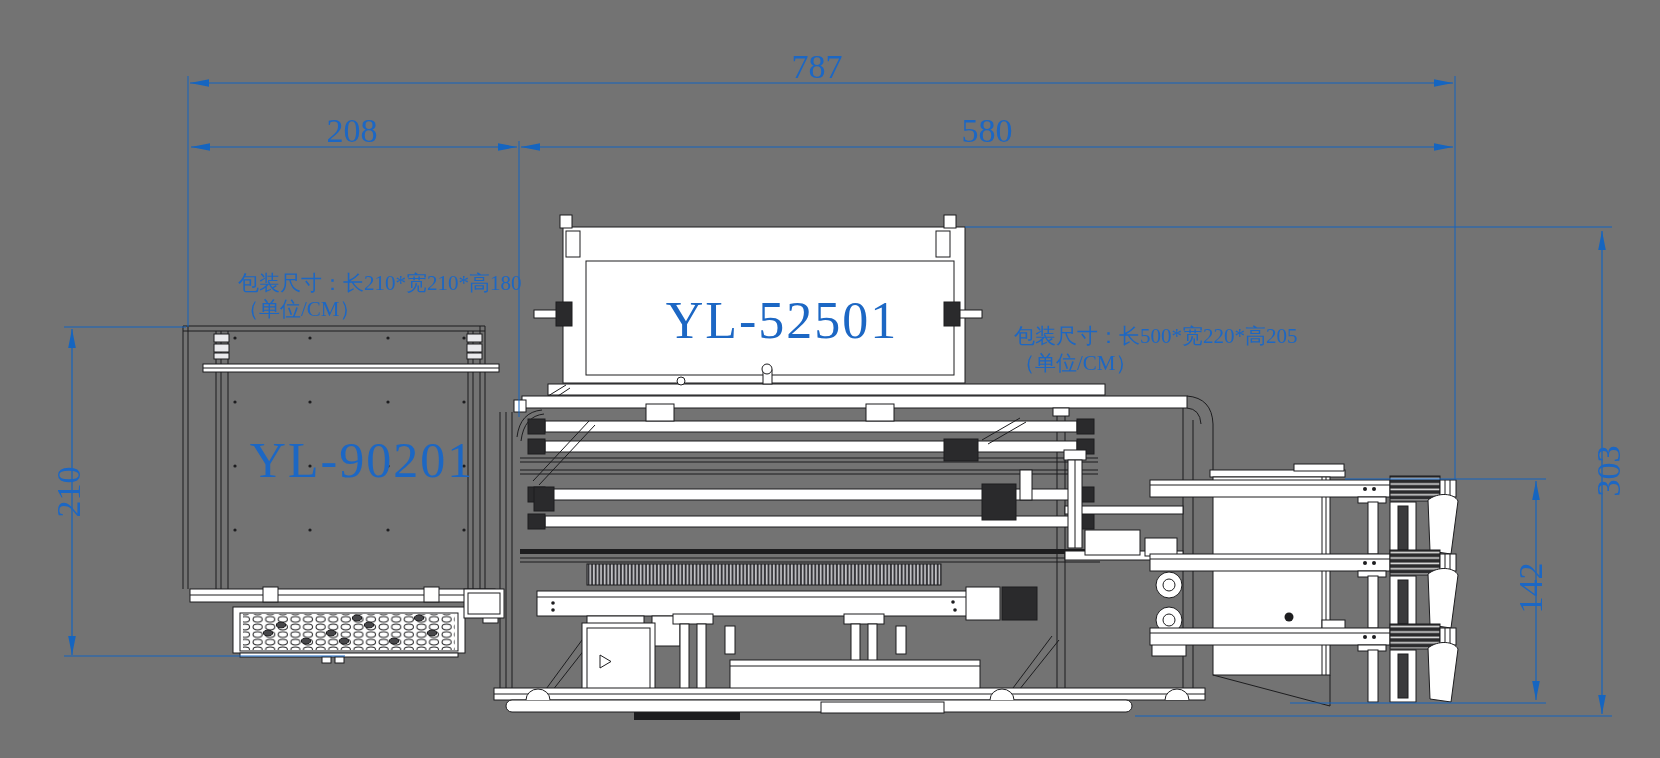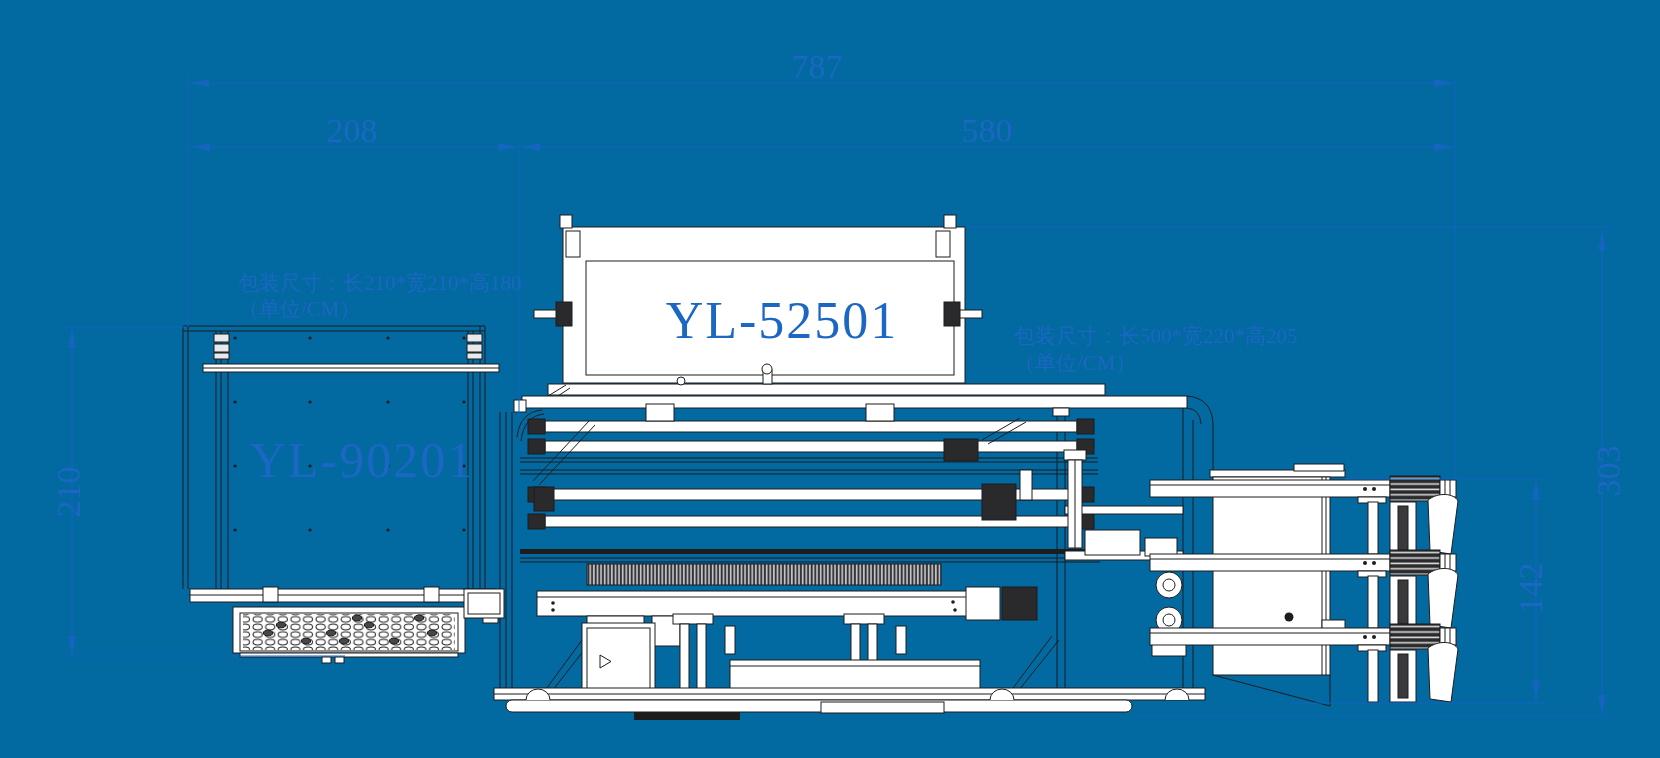--- a/index.html
+++ b/index.html
@@ -1,16 +1,16 @@
 <!DOCTYPE html>
 <html><head>
 <meta charset="utf-8">
 <style>
   html,body{margin:0;padding:0;background:#ffffff;}
-  .canvas{position:relative;width:1660px;height:758px;background:#0369a1;overflow:hidden;
+  .canvas{position:relative;width:1660px;height:758px;background:#737373;overflow:hidden;
           font-family:"Liberation Serif","DejaVu Serif",serif;}
   svg{position:absolute;left:0;top:0;}
   
   .k  {stroke:#1d1d1f;fill:none;stroke-width:1;}
   .kf {stroke:#1d1d1f;fill:#ffffff;stroke-width:1;}
   .kg {stroke:#1d1d1f;fill:#e9e9ec;stroke-width:1;}
   .kd {stroke:#1d1d1f;fill:#2a2a2c;stroke-width:1;}
   .dot{fill:#1d1d1f;stroke:none;}
   
   .bl {stroke:#1565c0;fill:none;stroke-width:1.2;}

